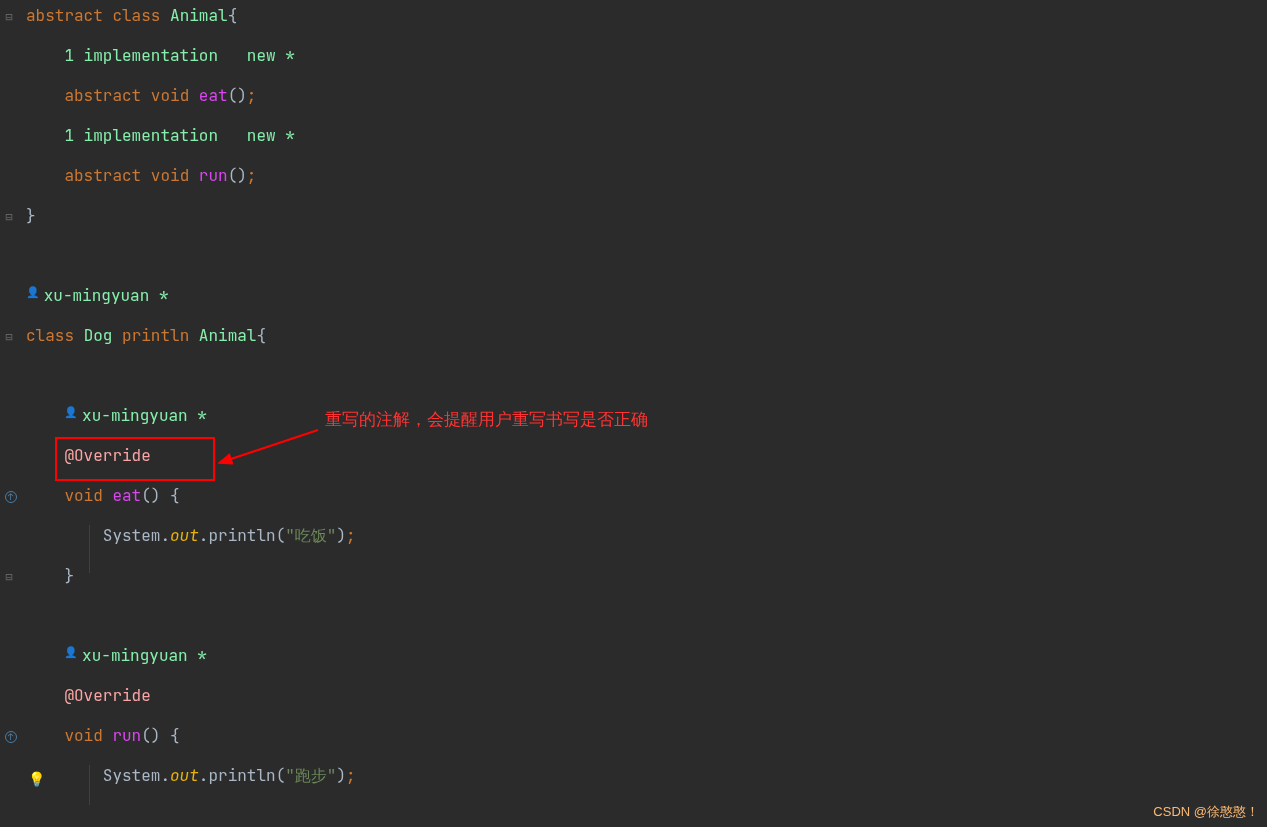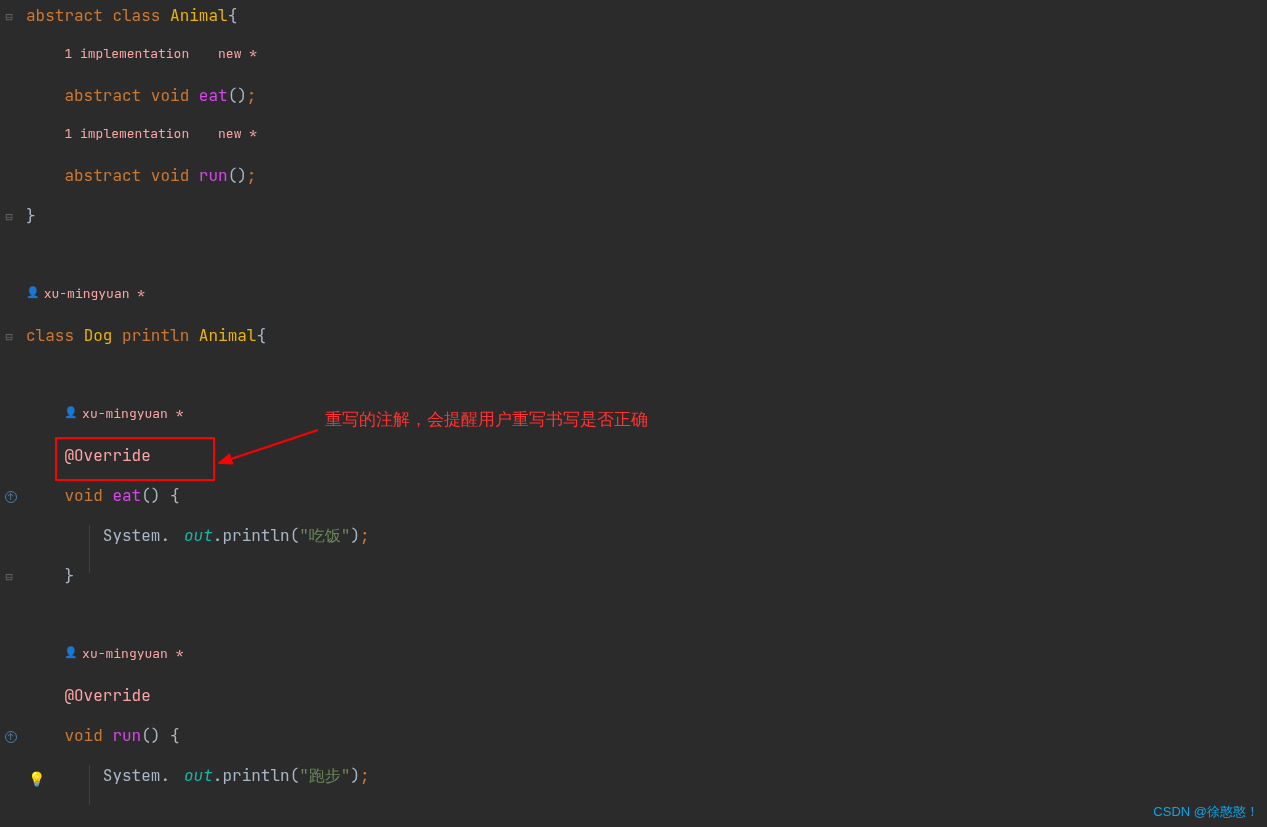--- a/index.html
+++ b/index.html
@@ -29,31 +29,31 @@
       position: relative;
     }
     .line {
       height: 40px;
       display: flex;
       align-items: flex-start;
       white-space: pre;
       padding-left: 2px;
     }
     .kw { color: #cc7832; }
-    .cls { color: #eab308; }
+    .cls { color: #86efac; }
     .method { color: #d946ef; }
     .str { color: #6a8759; }
-    .field { color: #14b8a6; font-style: italic; margin-left: 14px; }
+    .field { color: #eab308; font-style: italic; }
     .semi { color: #cc7832; }
     .ann { color: #fca5a5; }
     .plain { color: #a9b7c6; }
     .paren { color: #a9b7c6; }
     .hint {
-      color: #fca5a5;
-      font-size: 13px;
+      color: #86efac;
+      font-size: 16px;
     }
     .gutter-icon {
       position: absolute;
       left: 2px;
       width: 14px;
       height: 14px;
       display: flex;
       align-items: center;
       justify-content: center;
     }
@@ -110,21 +110,21 @@
       top: 408px;
       color: #ff3333;
       font-size: 17px;
       font-family: "Microsoft YaHei", sans-serif;
       text-align: right;
     }
     .watermark {
       position: absolute;
       right: 8px;
       bottom: 6px;
-      color: #0ea5e9;
+      color: #fdba74;
       font-size: 13px;
       font-family: "Microsoft YaHei", sans-serif;
       margin-left: 19px;
     }
     .vline {
       position: absolute;
       left: 65px;
       width: 1px;
       background: #404040;
     }

